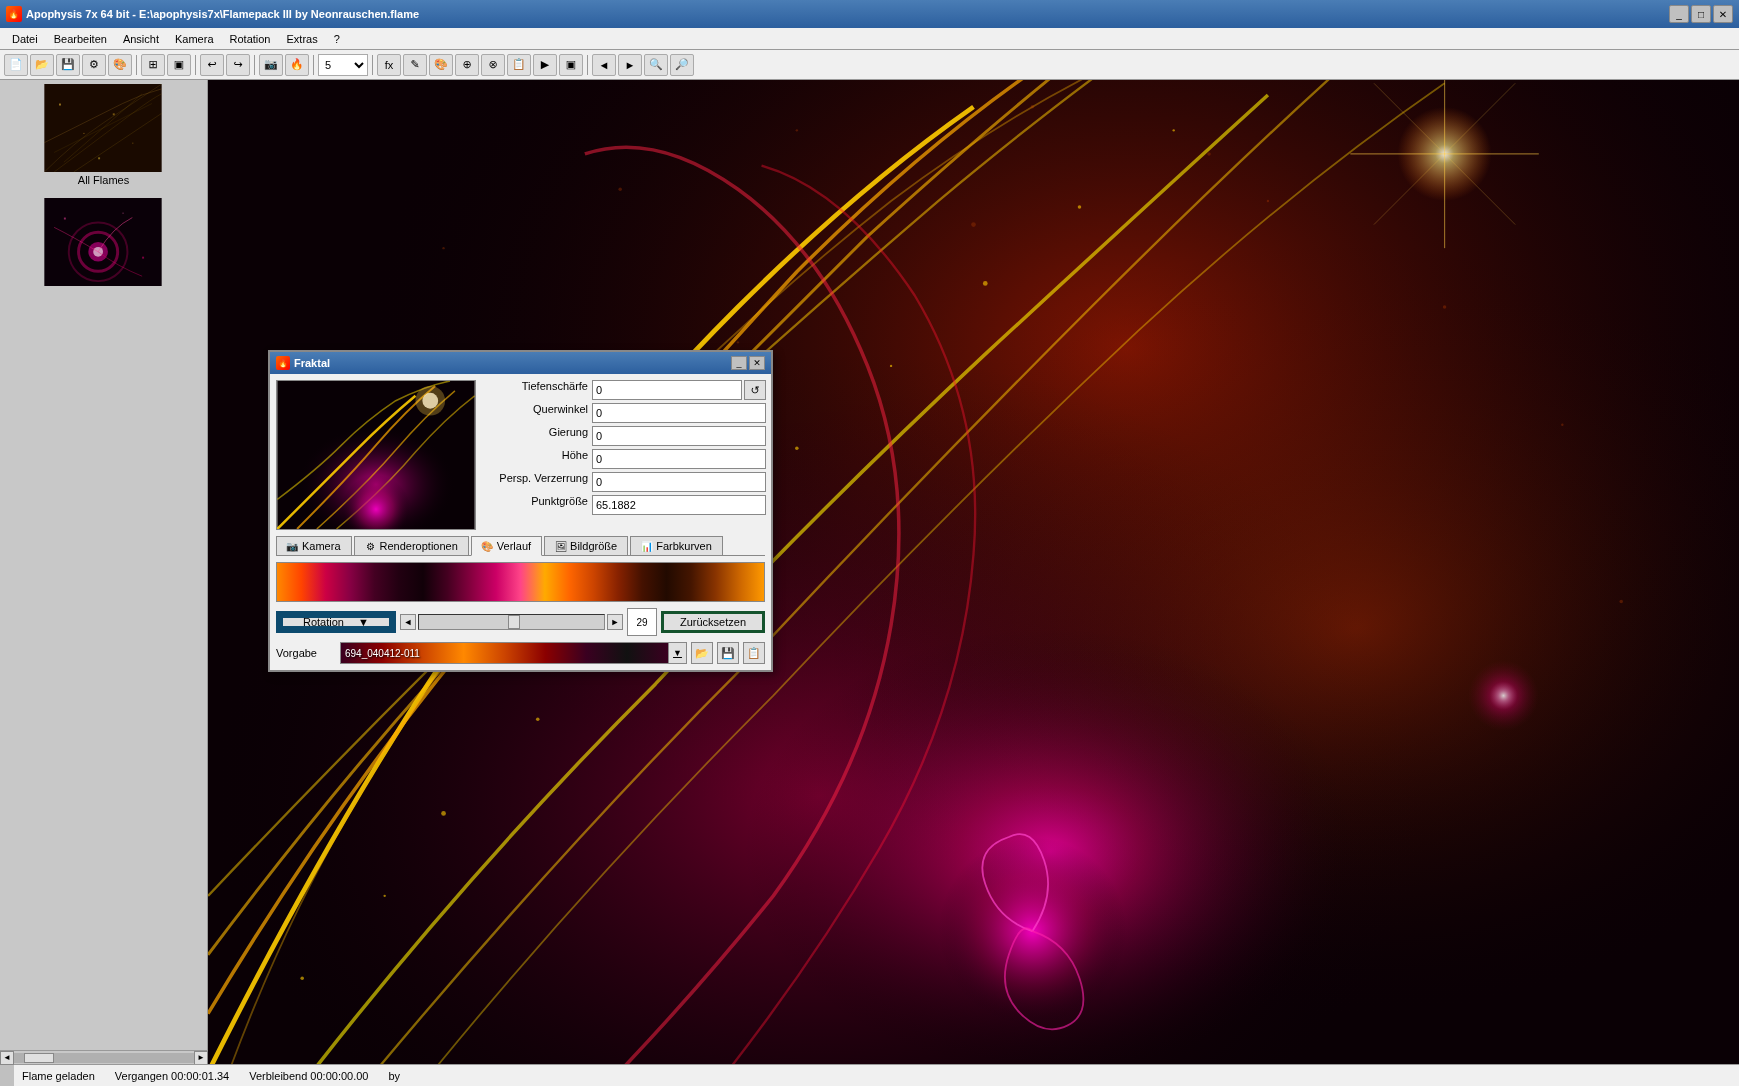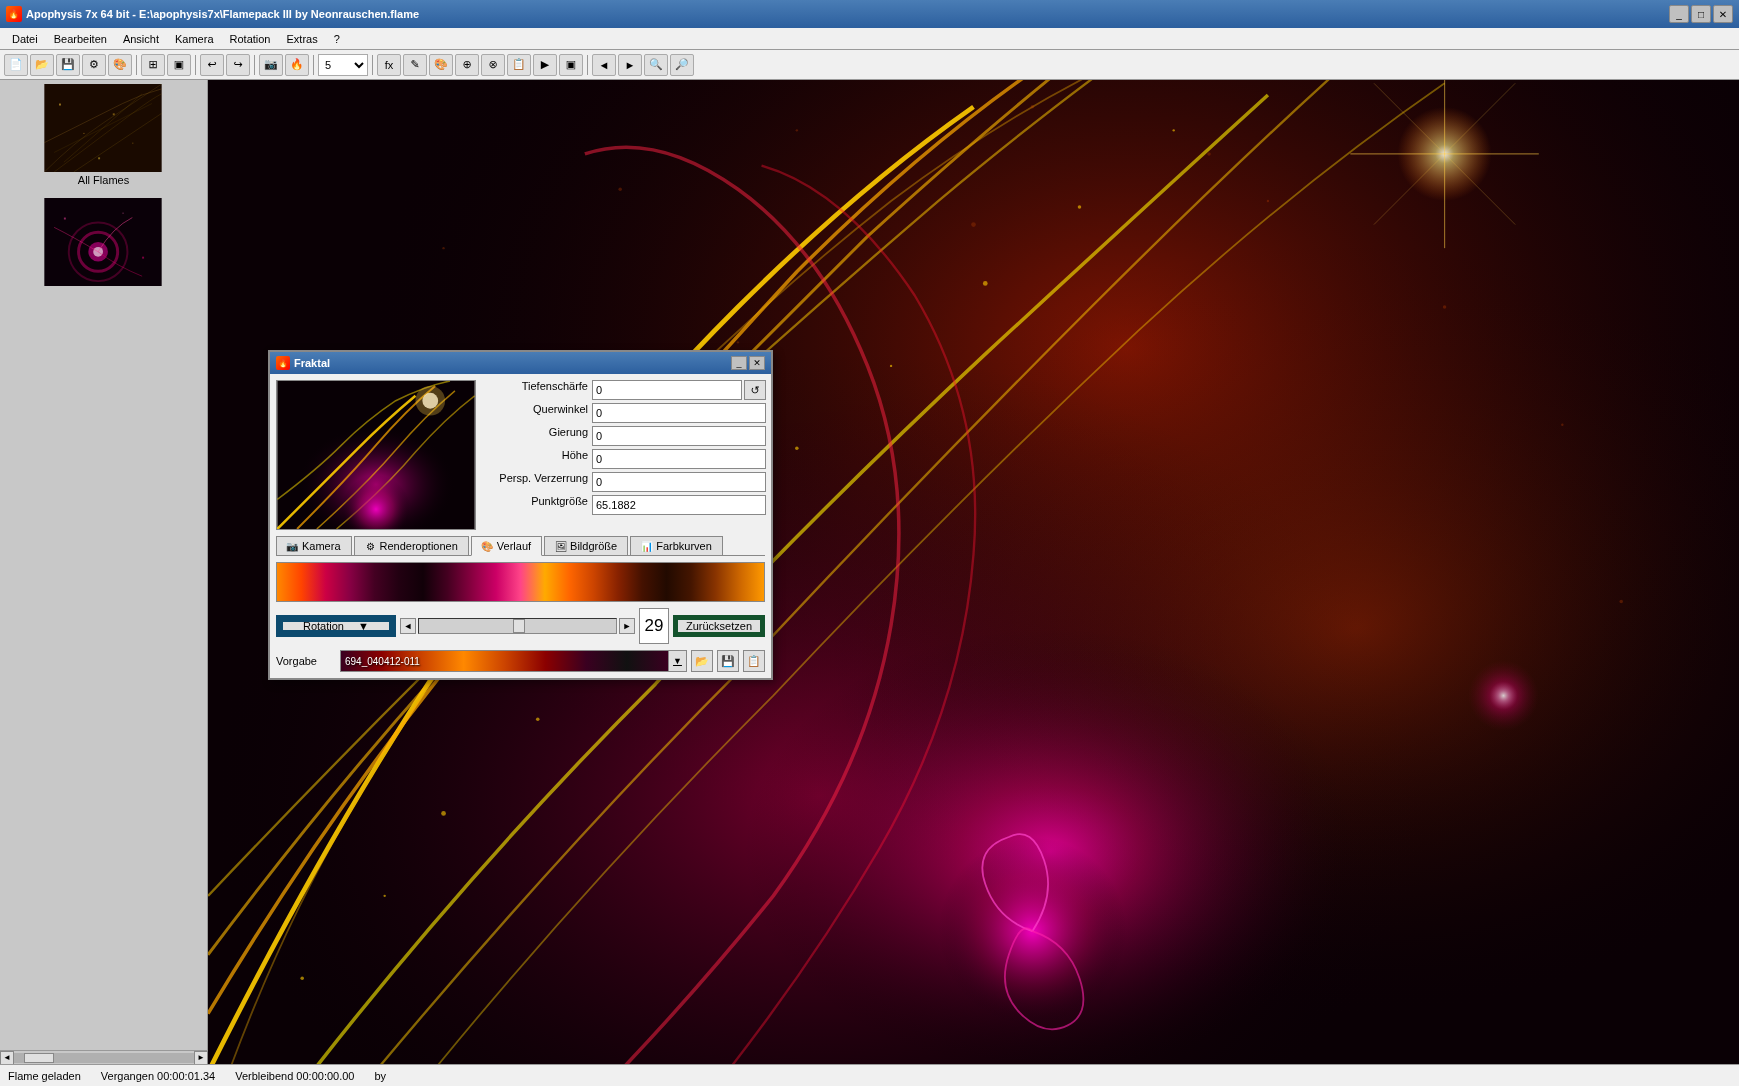--- a/index.html
+++ b/index.html
@@ -298,32 +298,32 @@
     }
     .slider-thumb {
       position: absolute;
       top: 0; bottom: 0;
       width: 12px;
       background: #e0e0e0;
       border: 1px solid #888;
       left: 50%;
     }
     .slider-value {
-      width: 30px; height: 36px;
+      width: 30px; height: 28px;
       border: 1px solid #888;
       background: white;
-      font-size: 17px;
+      font-size: 10px;
       text-align: center;
       line-height: 20px;
     }
     .reset-btn {
       height: 22px;
-      padding: 0 8px;
-      background: #e0e0e0;
-      border: 5px solid #14532d;
+      padding: 0 16px;
+      background: #e0e0e0;
+      border: 3px solid #14532d;
       cursor: pointer;
       font-size: 11px;
     }
 
     .preset-row {
       display: flex;
       align-items: center;
       gap: 4px;
     }
     .preset-label {
@@ -368,21 +368,21 @@
       border: 1px solid #888;
       cursor: pointer;
       font-size: 11px;
       display: flex; align-items: center; justify-content: center;
     }
 
     
     .status-bar {
       position: fixed;
       bottom: 0;
-      left: 0; right: 0;
+      left: 14px; right: 0;
       height: 22px;
       background: #f0f0f0;
       border-top: 1px solid #999;
       display: flex;
       align-items: center;
       padding: 0 8px;
       font-size: 11px;
       gap: 20px;
     }
     .status-item {

